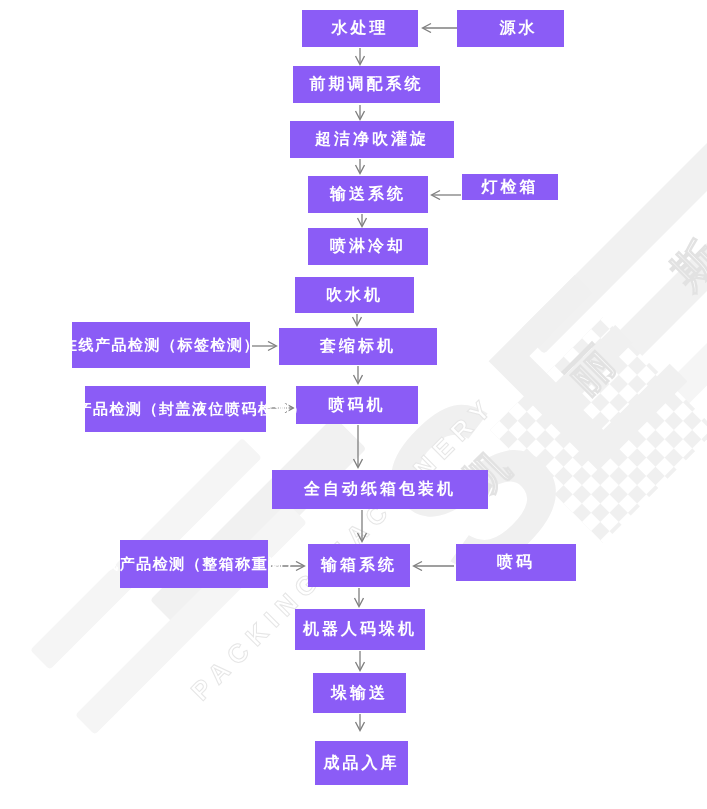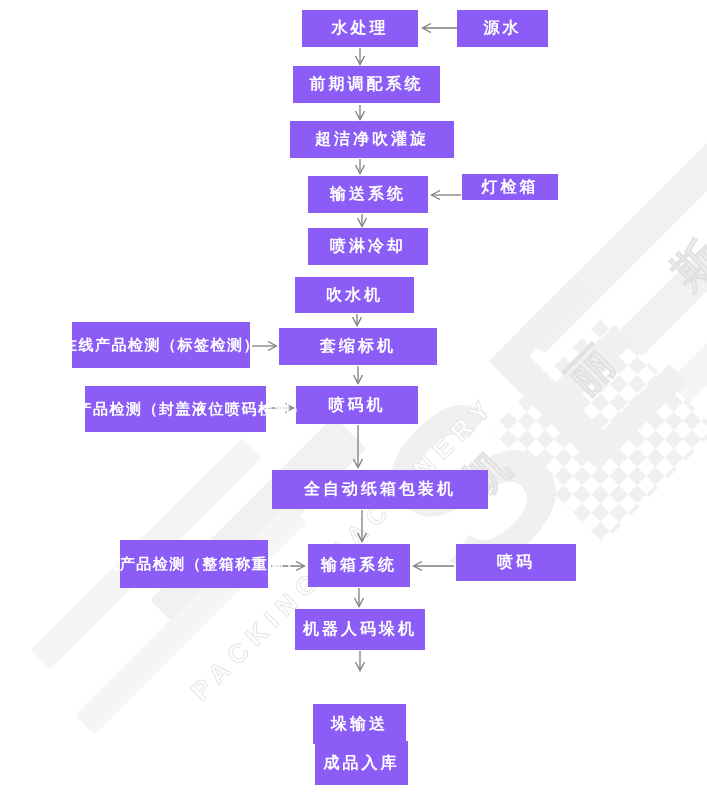--- a/index.html
+++ b/index.html
@@ -87,21 +87,21 @@
       <line x1="454" y1="566" x2="414" y2="566" marker-end="url(#ah)"></line>
       <line x1="359" y1="588" x2="359" y2="606" marker-end="url(#ah)"></line>
       <line x1="360" y1="651" x2="360" y2="670" marker-end="url(#ah)"></line>
       <line x1="360" y1="714" x2="360" y2="730" marker-end="url(#ah)"></line>
     </g>
   </svg>
 
   <div class="node" style="left:302px; top:10px;  width:116px; height:37px;">
       <span>水处理</span>
     </div>
-  <div class="node" style="left:457px; top:10px;  width:91px;  height:37px;">
+  <div class="node" style="left:457px; top:10px;  width:91px;  height:37px;padding-left:16px;">
       <span>源水</span>
     </div>
   <div class="node" style="left:293px; top:66px;  width:147px; height:37px;">
       <span>前期调配系统</span>
     </div>
   <div class="node" style="left:290px; top:121px; width:164px; height:37px;">
       <span>超洁净吹灌旋</span>
     </div>
   <div class="node" style="left:308px; top:176px; width:120px; height:37px;">
       <span>输送系统</span>
@@ -138,20 +138,20 @@
   <div class="node two-line" style="left:120px; top:540px; width:148px; height:48px;">
     <span>在线产品检测</span>
     <span>（整箱称重测）</span>
   </div>
   <div class="node" style="left:456px; top:544px; width:120px; height:37px;">
       <span>喷码</span>
     </div>
   <div class="node" style="left:295px; top:609px; width:130px; height:41px;">
       <span>机器人码垛机</span>
     </div>
-  <div class="node" style="left:313px; top:704px; width:93px;  height:40px;">
+  <div class="node" style="left:313px; top:673px; width:93px;  height:40px;">
       <span>垛输送</span>
     </div>
   <div class="node" style="left:315px; top:741px; width:93px;  height:44px;">
       <span>成品入库</span>
     </div>
 
 </div>
 
 </body></html>

